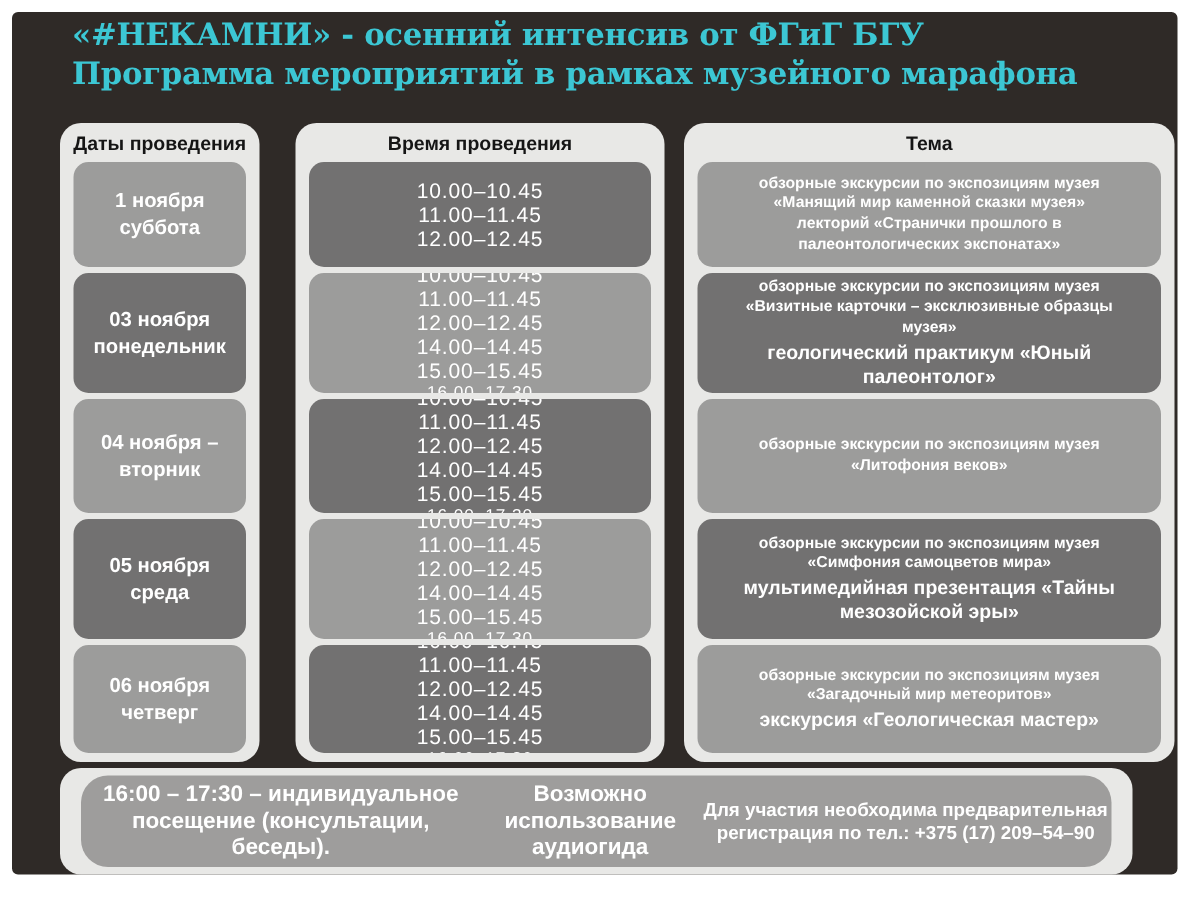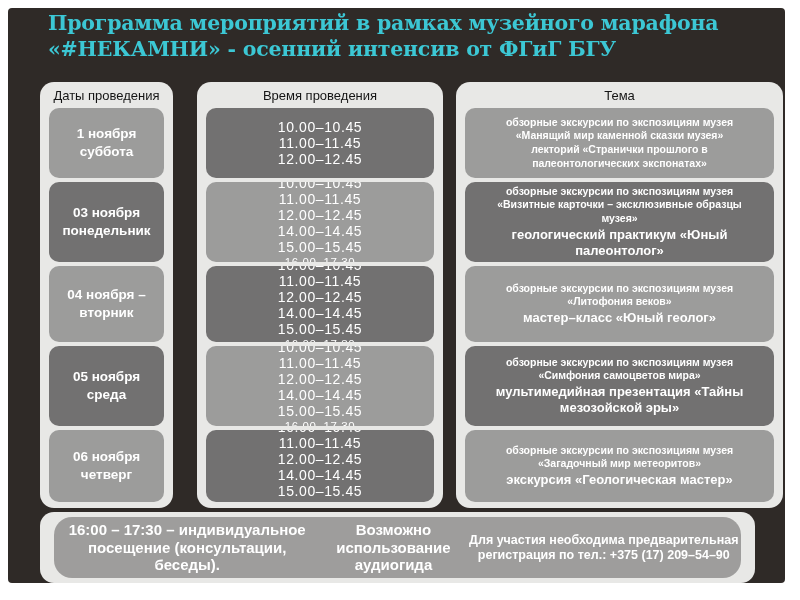--- a/index.html
+++ b/index.html
@@ -42,21 +42,21 @@
     top:82px; height:426px;
     background: var(--panel);
     border-radius:14px;
   }
   .col-dates  { left:40px;  width:133px; }
   .col-times  { left:197px; width:246px; }
   .col-themes { left:456px; width:327px; }
   .col-header {
     height:26px;
     display:flex; align-items:center; justify-content:center;
-    font-weight:normal; font-size:13px;
+    font-weight:bold; font-size:13px;
     color: var(--header-text);
   }
   .cell {
     border-radius:10px;
     margin:0 9px 4px 9px;
     display:flex; align-items:center; justify-content:center;
     text-align:center;
     color: var(--cell-text);
     overflow:hidden;
   }
@@ -102,22 +102,22 @@
   }
   .footer-line-main { font-weight:bold; font-size:15px; line-height:1.18; }
   .footer-line-small { font-weight:bold; font-size:12.5px; line-height:1.2; }
 </style>
 </head>
 <body>
 
 <div class="dark-panel"></div>
 
 <div class="poster-title">
+  <div>«#НЕКАМНИ» -  осенний интенсив от ФГиГ БГУ</div>
   <div>Программа мероприятий в рамках музейного марафона</div>
-  <div>«#НЕКАМНИ» -  осенний интенсив от ФГиГ БГУ</div>
 </div>
 
 <div class="col col-dates">
   <div class="col-header">Даты проведения</div>
   <div class="cell light r1">
     <div class="date-label pre">1 ноября
 суббота</div>
   </div>
   <div class="cell dark r2">
     <div class="date-label pre">03 ноября
@@ -204,21 +204,20 @@
 «Визитные карточки – эксклюзивные образцы
 музея»</div>
       <div class="activity-label pre">геологический практикум «Юный
 палеонтолог»</div>
     </div>
   </div>
   <div class="cell light r3">
     <div>
       <div class="tours-label pre">обзорные экскурсии по экспозициям музея
 «Литофония веков»</div>
-      <div class="activity-label pre">мастер–класс «Юный геолог»</div>
     </div>
   </div>
   <div class="cell dark r4">
     <div>
       <div class="tours-label pre">обзорные экскурсии по экспозициям музея
 «Симфония самоцветов мира»</div>
       <div class="activity-label pre">мультимедийная презентация «Тайны
 мезозойской эры»</div>
     </div>
   </div>

